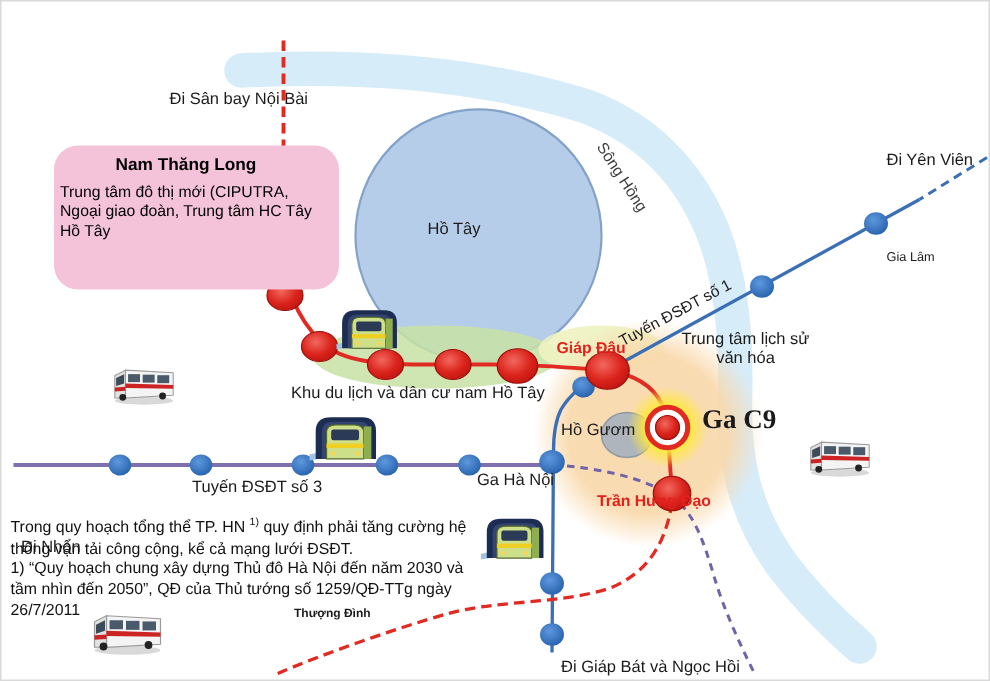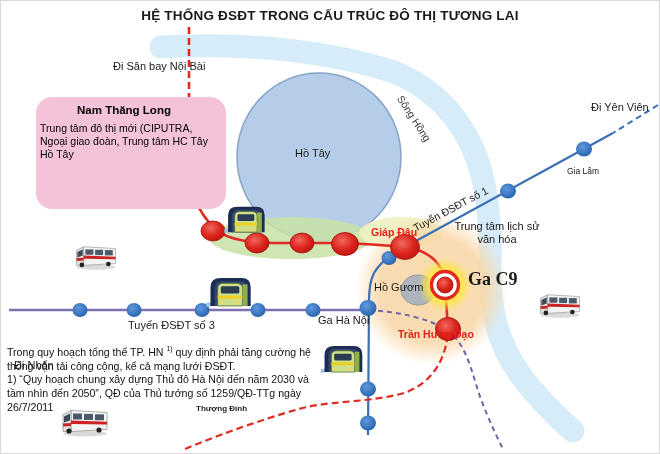--- a/index.html
+++ b/index.html
@@ -2,24 +2,24 @@
 <html style="--red-line: #e02a22; --label-red: #e3201c; --blue-line: #3a6fb5; --purple-line: #7e6fae; --river: #d7ecf9; --lake: #b6cde9; --lake-border: #85a3ca; --pink-box: #f4c3da; --green-zone: #c8e2a4; --yellow-zone: #edf2c0; --orange-zone: #f9d8aa; --gray-lake: #aab3bd; --glow: #ffe93c;"><head>
 <meta charset="utf-8">
 <style>
   html,body{margin:0;padding:0;background:#fff;}
   #page{position:relative;width:660px;height:454px;background:#fff;border:1px solid #d9d9d9;box-sizing:border-box;
         font-family:"Liberation Sans","DejaVu Sans",sans-serif;overflow:hidden;}
   #map-svg{position:absolute;left:0;top:0;width:660px;height:454px;}
   .lbl{position:absolute;color:#1a1a1a;white-space:nowrap;line-height:1.15;}
   .title{top:7px;left:0;width:100%;text-align:center;font-size:13.5px;font-weight:bold;letter-spacing:.2px;white-space:nowrap;}
   .sm{font-size:11px;}
-  .tiny{font-size:8.5px;}
+  .tiny{font-size:8.5px;margin-left:24px;}
   .red-lbl{color:var(--label-red,#e3201c);font-weight:bold;font-size:10.5px;}
   .rot{transform-origin:0 0;}
-  #pink-box{position:absolute;left:35px;top:96px;width:190px;height:112px;border-radius:16px;
+  #pink-box{position:absolute;left:35px;top:96px;width:190px;height:96px;border-radius:16px;
             background:var(--pink-box,#f4c3da);}
   #pink-box .bt{position:absolute;top:7px;left:0;width:176px;text-align:center;font-size:11.5px;font-weight:bold;}
   #pink-box .bb{position:absolute;top:25px;left:4px;width:182px;text-align:left;font-size:10.5px;line-height:1.22;white-space:normal;}
   #pink-box .bf{position:absolute;top:87px;left:0;width:190px;text-align:center;font-size:11.5px;font-weight:bold;}
   #cultural{left:450px;top:219px;width:92px;text-align:center;font-size:11px;white-space:normal;}
   #ga-c9-lbl{left:467px;top:268px;font-family:"Liberation Serif","DejaVu Serif",serif;font-weight:bold;font-size:18px;}
   #footnote{position:absolute;left:6px;top:343px;width:312px;font-size:10.6px;line-height:1.32;color:#111;white-space:normal;}
   #footnote sup{font-size:7px;vertical-align:super;}
   .icon{position:absolute;}
 </style>
@@ -102,42 +102,43 @@
       <ellipse cx="404" cy="246" rx="14.5" ry="12.5" fill="url(#redGrad)"></ellipse>
       <ellipse cx="447" cy="328" rx="12.5" ry="11.5" fill="url(#redGrad)"></ellipse>
     </g>
 
     <g>
       <circle cx="444" cy="284" r="13.5" style="fill:#ffffff;stroke:var(--red-line,#e02a22);stroke-width:3.4;"></circle>
       <circle cx="444" cy="284" r="8" fill="url(#redGrad)" style="stroke:#9e0f0a;stroke-width:0.8;"></circle>
     </g>
   </svg>
 
-  <div class="lbl title">HỆ THỐNG ĐSĐT TRONG CẤU TRÚC ĐÔ THỊ TƯƠNG LAI</div>
 
   <div class="lbl sm" style="left:112px;top:59px;">Đi Sân bay Nội Bài</div>
   <div class="lbl sm" style="left:590px;top:100px;">Đi Yên Viên</div>
   <div class="lbl tiny" style="left:566px;top:166px;">Gia Lâm</div>
   <div class="lbl rot" style="left:404px;top:92px;font-size:10.5px;color:#3c3c3c;transform:rotate(57deg);">Sông Hồng</div>
   <div class="lbl rot" style="left:410px;top:222px;font-size:10.5px;transform:rotate(-28deg);">Tuyến ĐSĐT số 1</div>
 
   <div id="pink-box">
     <div class="bt">Nam Thăng Long</div>
     <div class="bb">Trung tâm đô thị mới (CIPUTRA, Ngoại giao đoàn, Trung tâm HC Tây Hồ Tây</div>
   </div>
 
-  <div class="lbl sm" style="left:294px;top:146px;">Hồ Tây</div>
+  <div class="lbl sm" style="left:284px;top:146px;">Hồ Tây</div>
   <div class="lbl red-lbl" style="left:370px;top:225px;">Giáp Đậu</div>
   <div class="lbl" id="cultural">Trung tâm lịch sử văn hóa</div>
+  <div class="lbl sm" style="left:193px;top:255px;">Khu du lịch và dân cư nam Hồ Tây</div>
   <div class="lbl sm" style="left:373px;top:280px;">Hồ Gươm</div>
   <div class="lbl" id="ga-c9-lbl">Ga C9</div>
   <div class="lbl red-lbl" style="left:397px;top:327px;">Trần Hưng Đạo</div>
   <div class="lbl sm" style="left:317px;top:313px;">Ga Hà Nội</div>
   <div class="lbl sm" style="left:13px;top:314px;margin-top:44px;">Đi Nhổn</div>
   <div class="lbl sm" style="left:127px;top:318px;">Tuyến ĐSĐT số 3</div>
+  <div class="lbl sm" style="left:373px;top:438px;">Đi Giáp Bát và Ngọc Hồi</div>
   <div class="lbl" style="left:195px;top:403px;font-size:8px;font-weight:bold;">Thượng Đình</div>
 
   <div id="footnote">
     <span>Trong  quy hoạch tổng thể TP. HN </span><sup>1)</sup><span> quy định phải tăng cường hệ thống vận tải công cộng, kể cả mạng lưới ĐSĐT.</span>
     <div> 1) “Quy hoạch chung xây dựng Thủ đô Hà Nội đến năm 2030 và tầm nhìn đến 2050”, QĐ của Thủ tướng số 1259/QĐ-TTg ngày 26/7/2011</div>
   </div>
 
   <div class="icon" style="left:221px;top:203px;width:44px;height:30px;">
     <svg viewBox="0 0 46 32" width="44" height="30">
       <path d="M14,29 L2,31 L2,27 L14,25 Z" fill="#9fc3e0"></path>

